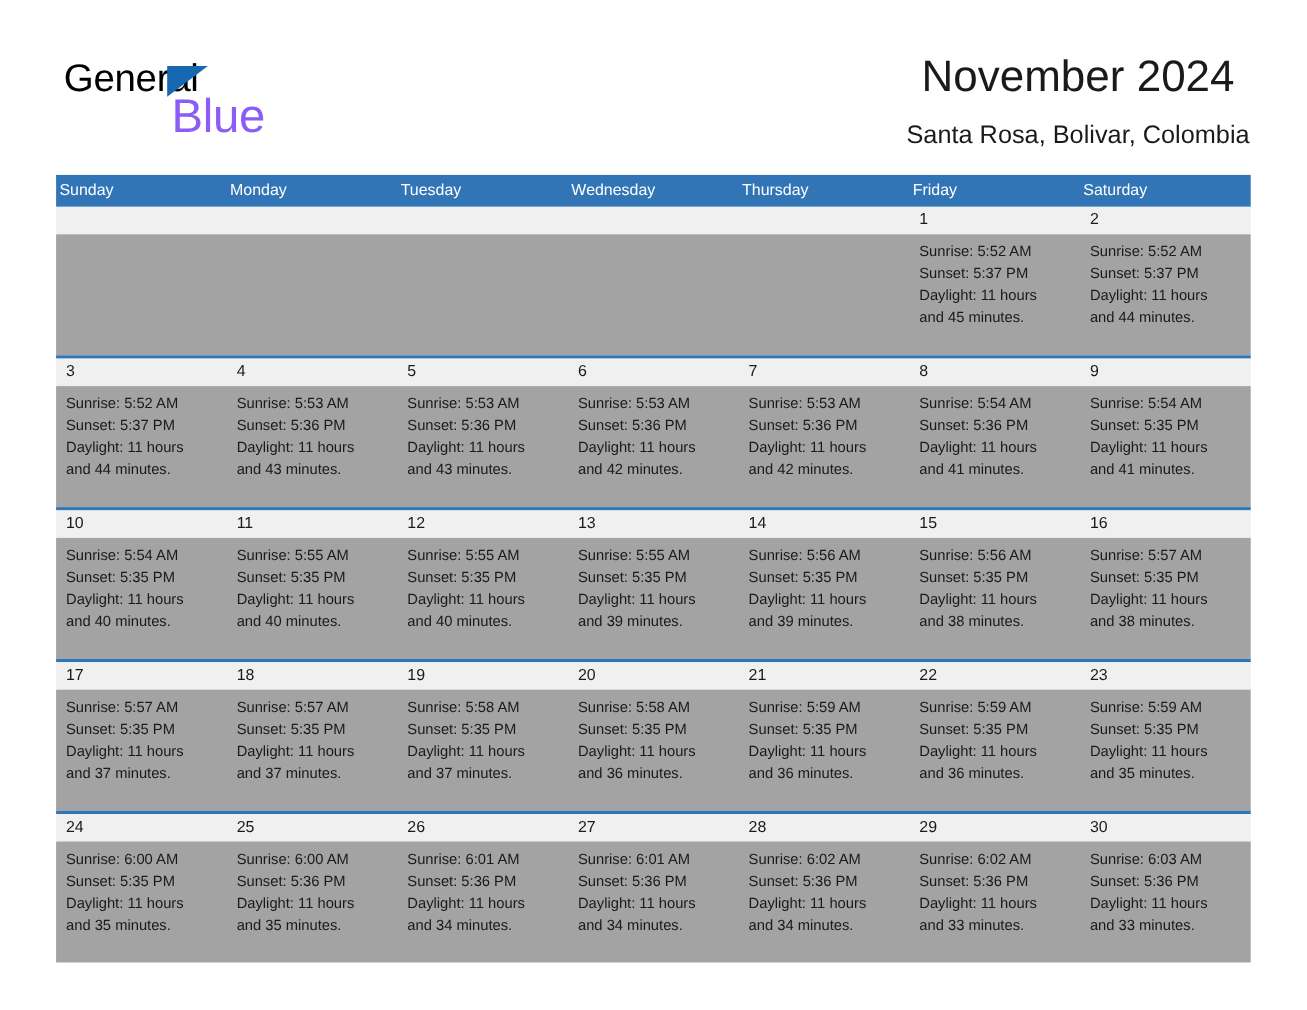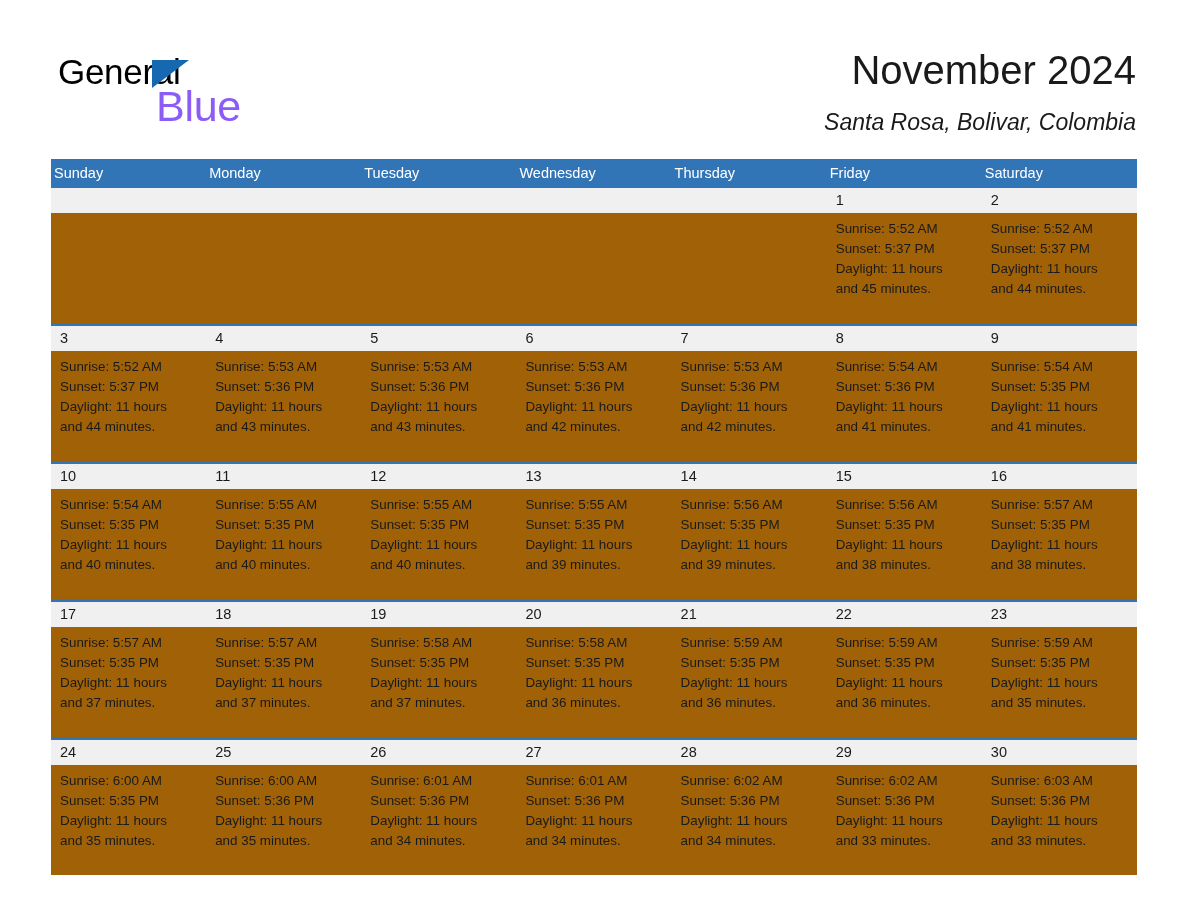--- a/index.html
+++ b/index.html
@@ -63,37 +63,36 @@
     color: #8b5cf6;
     line-height: 40px;
     white-space: nowrap;
     margin-left: 28px;
   }
 
   .title-block {
     position: absolute;
     right: 52px;
     top: 45px;
-    text-align: right;
+    text-align: center;
   }
   .month-title {
     font-size: 40px;
     font-weight: normal;
     color: #1a1a1a;
     line-height: 50px;
     white-space: nowrap;
   }
   .location {
     font-size: 23px;
     font-weight: normal;
     color: #1a1a1a;
     line-height: 30px;
     margin-top: 12px;
     white-space: nowrap;
-    font-style: italic;
   }
 
   
   .calendar {
     position: absolute;
     left: 51px;
     top: 159px;
     width: 1086px;
   }
   .dow-row {
@@ -130,21 +129,21 @@
     font-size: 14.5px;
     line-height: 25px;
     padding-left: 9px;
     box-sizing: border-box;
     color: #1a1a1a;
     min-width: 0;
   }
   .body-band {
     display: flex;
     width: 100%;
-    background: #a16207;
+    background: #a3a3a3;
   }
   .cellbody {
     flex: 1 1 0;
     box-sizing: border-box;
     padding: 6px 9px 0 9px;
     min-width: 0;
     height: 110px;
   }
   .info-line {
     font-size: 13.4px;

